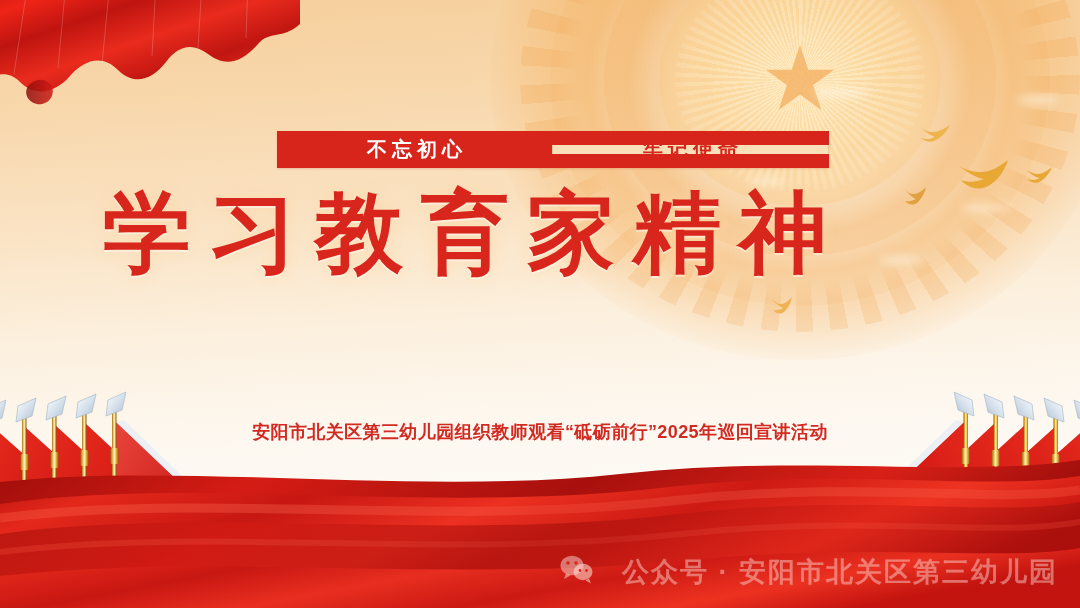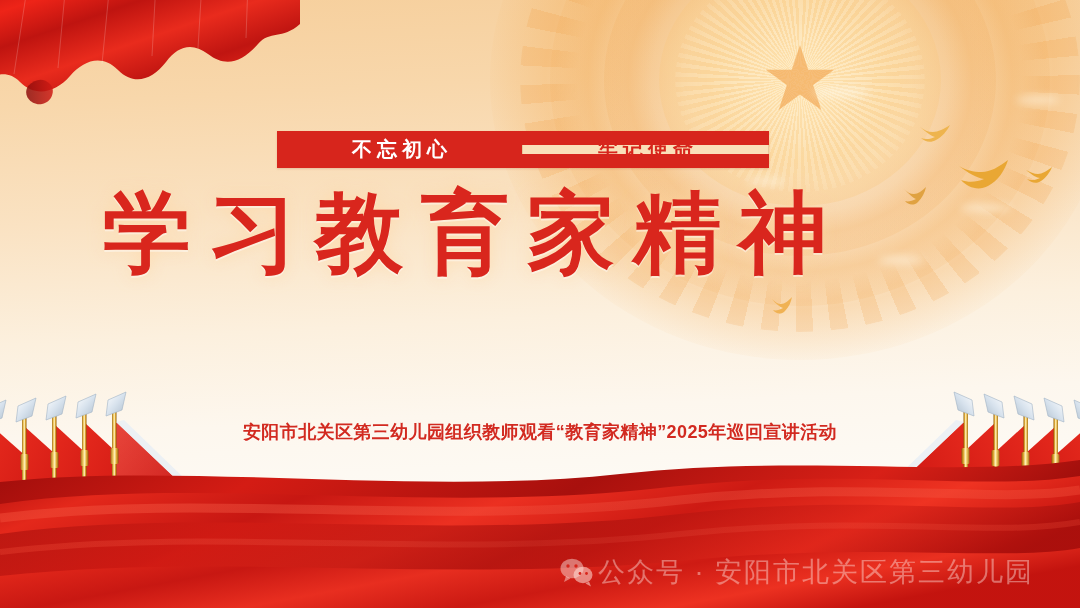--- a/index.html
+++ b/index.html
@@ -38,21 +38,21 @@
 
   
   .flag-tl{position:absolute;left:-30px;top:-18px;width:330px;height:130px;}
   .flag-tl svg{display:block;}
 
   
   .bird{position:absolute;}
 
   
   .slogan{
-    position:absolute;left:277px;top:131px;width:492px;height:37px;
+    position:absolute;left:277px;top:131px;width:552px;height:37px;
     background:#d7251c;display:flex;align-items:stretch;
     box-shadow:0 1px 2px rgba(150,40,20,.18);
   }
   .slogan .seg{flex:1;display:flex;align-items:center;justify-content:center;
     font-size:20px;font-weight:700;letter-spacing:5px;text-indent:5px;color:#fff;}
   .slogan .seg.mid{background:#fae0b9;color:#d7251c;margin:14px 0;border-left:1px solid #e8c79b;border-right:1px solid #e8c79b;}
 
   
   .title-block{position:absolute;left:0;top:186px;width:930px;text-align:center;}
   .title-line{
@@ -76,22 +76,22 @@
 
   
   .skyline{position:absolute;left:0;bottom:44px;width:1080px;height:80px;}
 
   
   .ribbon{position:absolute;left:0;bottom:0;width:1080px;height:160px;}
 
   
   .watermark{
     position:absolute;left:560px;bottom:18px;
-    display:flex;align-items:center;gap:4px;
-    font-size:27px;font-weight:400;letter-spacing:2px;
+    display:flex;align-items:flex-start;gap:28px;
+    font-size:27px;font-weight:700;letter-spacing:2px;
     color:rgba(255,235,230,.42);
   }
   .wm-icon{width:34px;height:30px;position:relative;flex:0 0 auto;}
 </style>
 </head>
 <body>
 
 <div id="poster">
 
   <div class="sun-wrap">
@@ -165,21 +165,21 @@
 
   <div class="slogan">
     <div class="seg">不忘初心</div>
     <div class="seg mid">牢记使命</div>
   </div>
 
   <div class="title-block">
     <div class="title-line">学习教育家精神</div>
   </div>
 
-  <div class="subtitle">安阳市北关区第三幼儿园组织教师观看“教育家精神”2025年巡回宣讲活动</div>
+  <div class="subtitle">安阳市北关区第三幼儿园组织教师观看“砥砺前行”2025年巡回宣讲活动</div>
 
   <svg class="skyline" viewBox="0 0 1080 80" preserveAspectRatio="none">
     <g fill="#e2271c">
       <rect x="0" y="58" width="1080" height="22"></rect>
       <rect x="30" y="40" width="10" height="20"></rect>
         <rect x="33" y="28" width="3" height="14"></rect>
       <rect x="56" y="50" width="26" height="12"></rect>
       <rect x="96" y="54" width="36" height="8"></rect>
       <rect x="150" y="48" width="44" height="14"></rect>
         <rect x="162" y="42" width="18" height="8"></rect>

